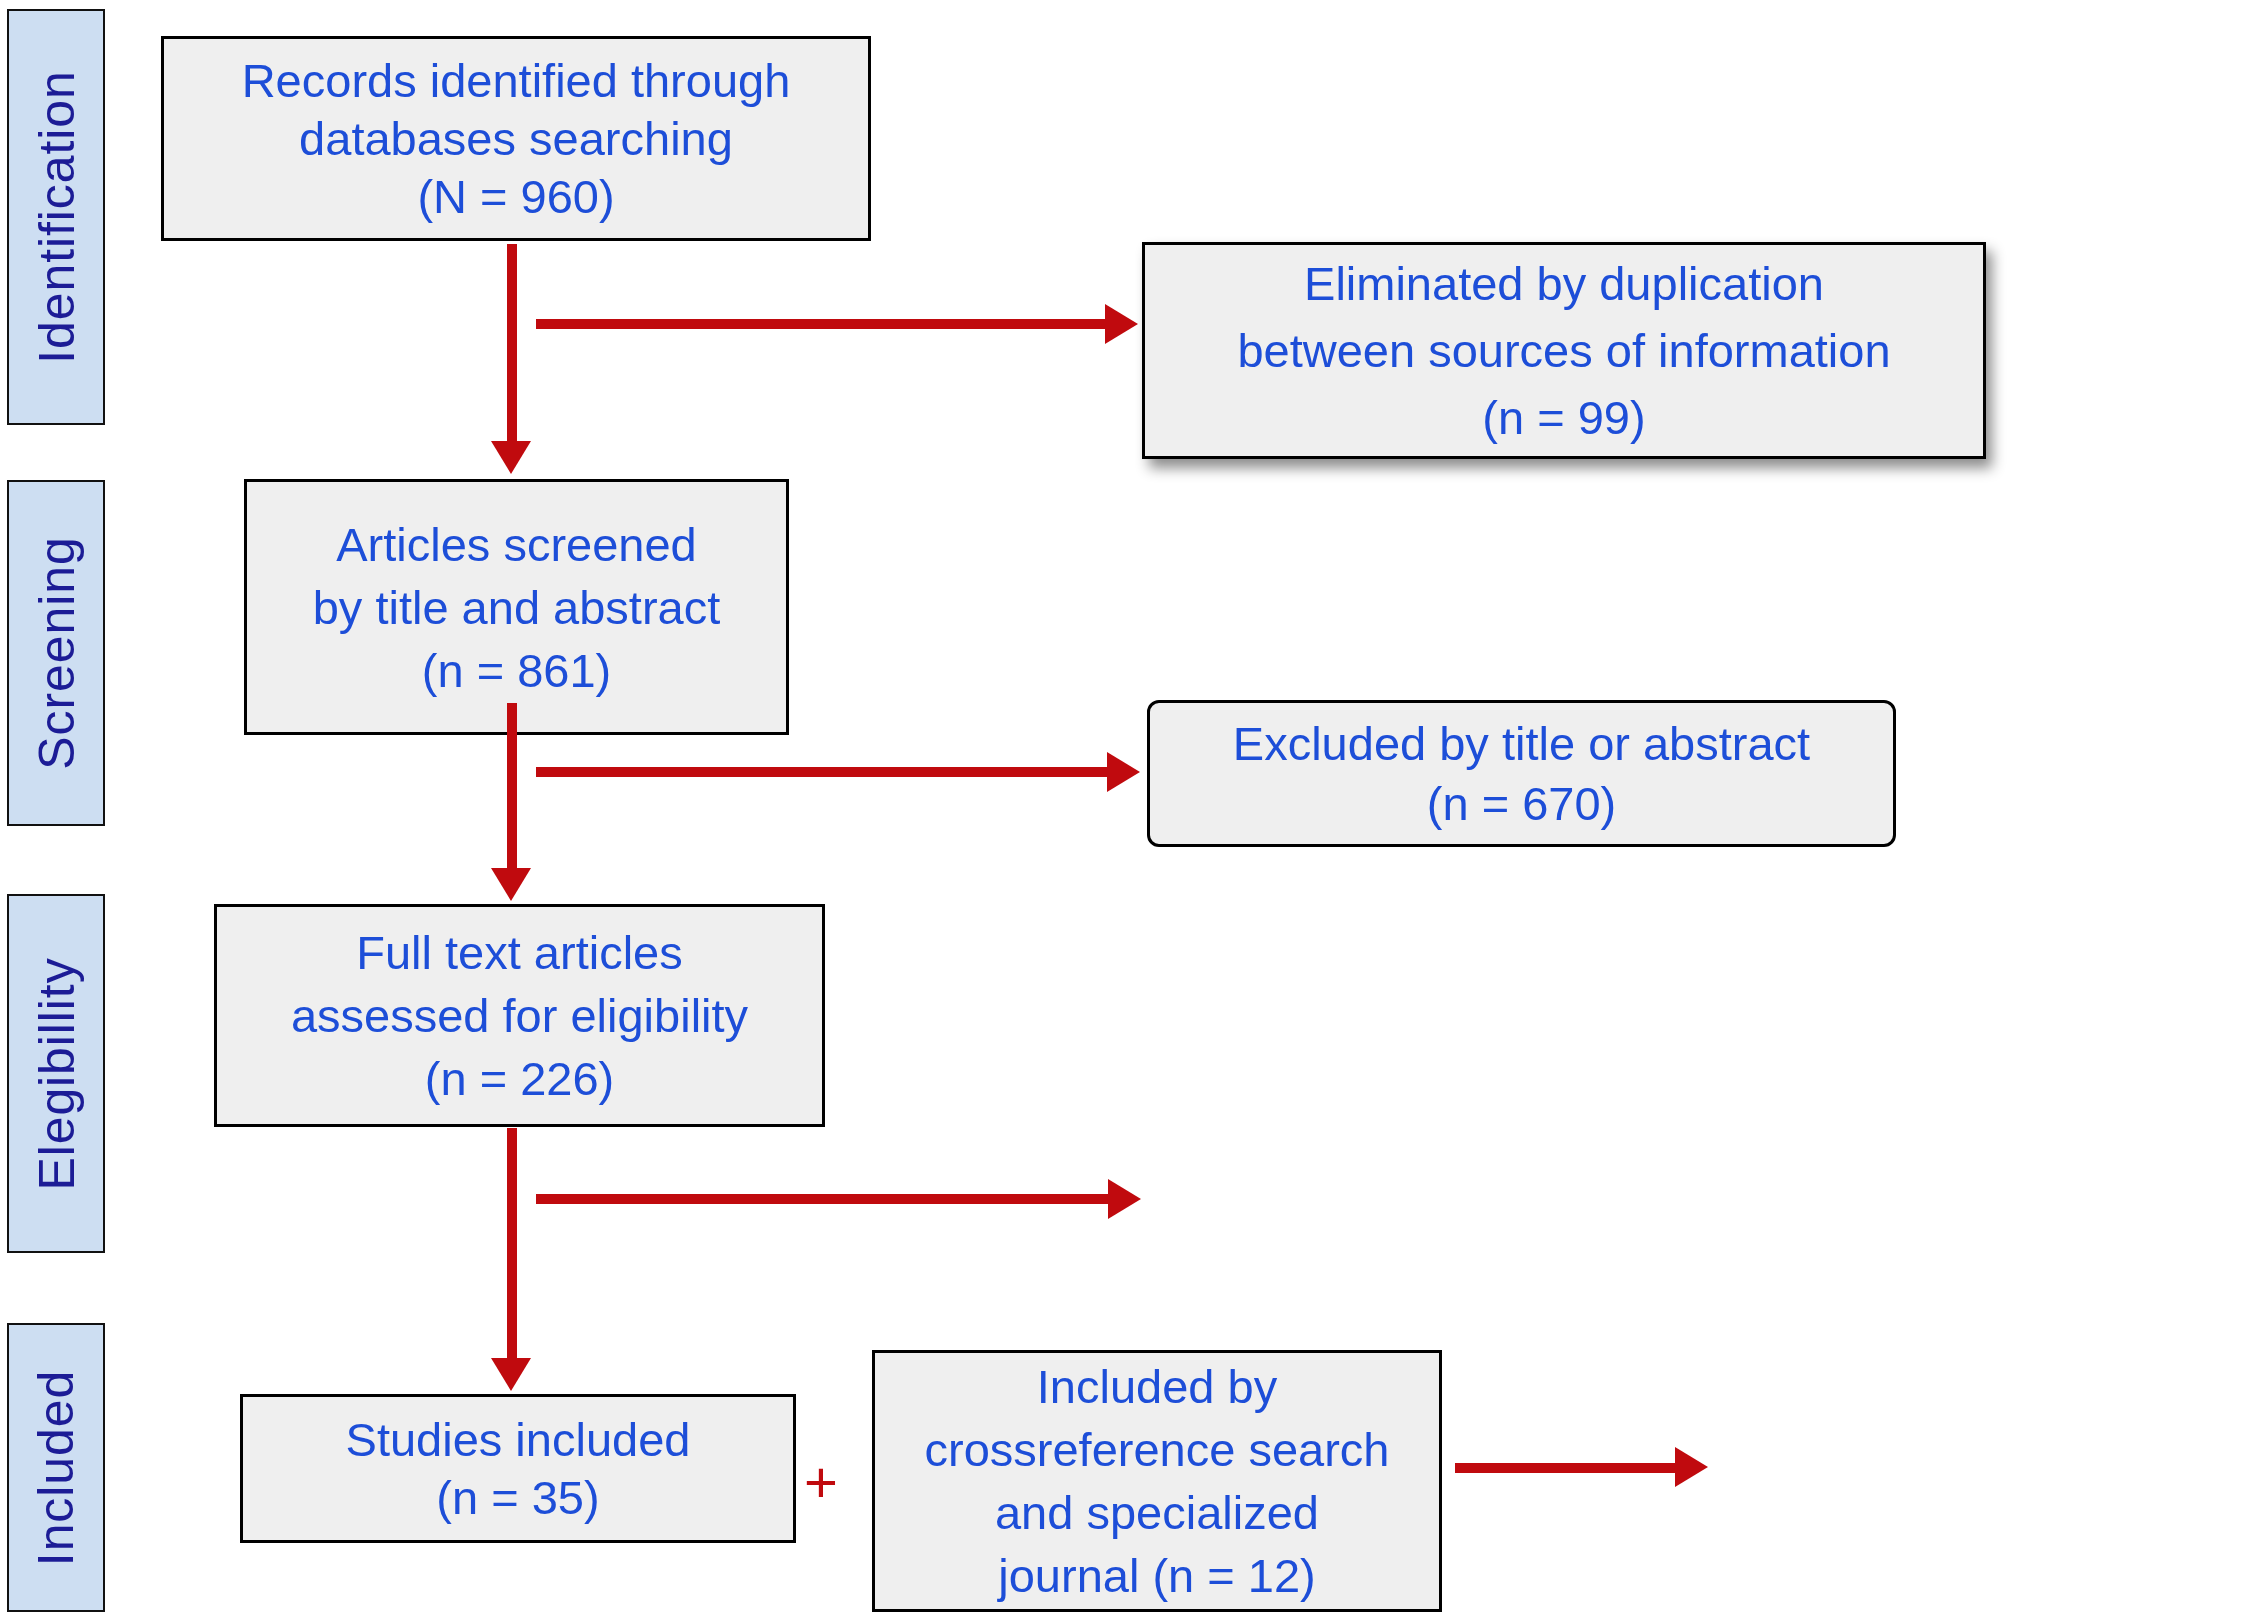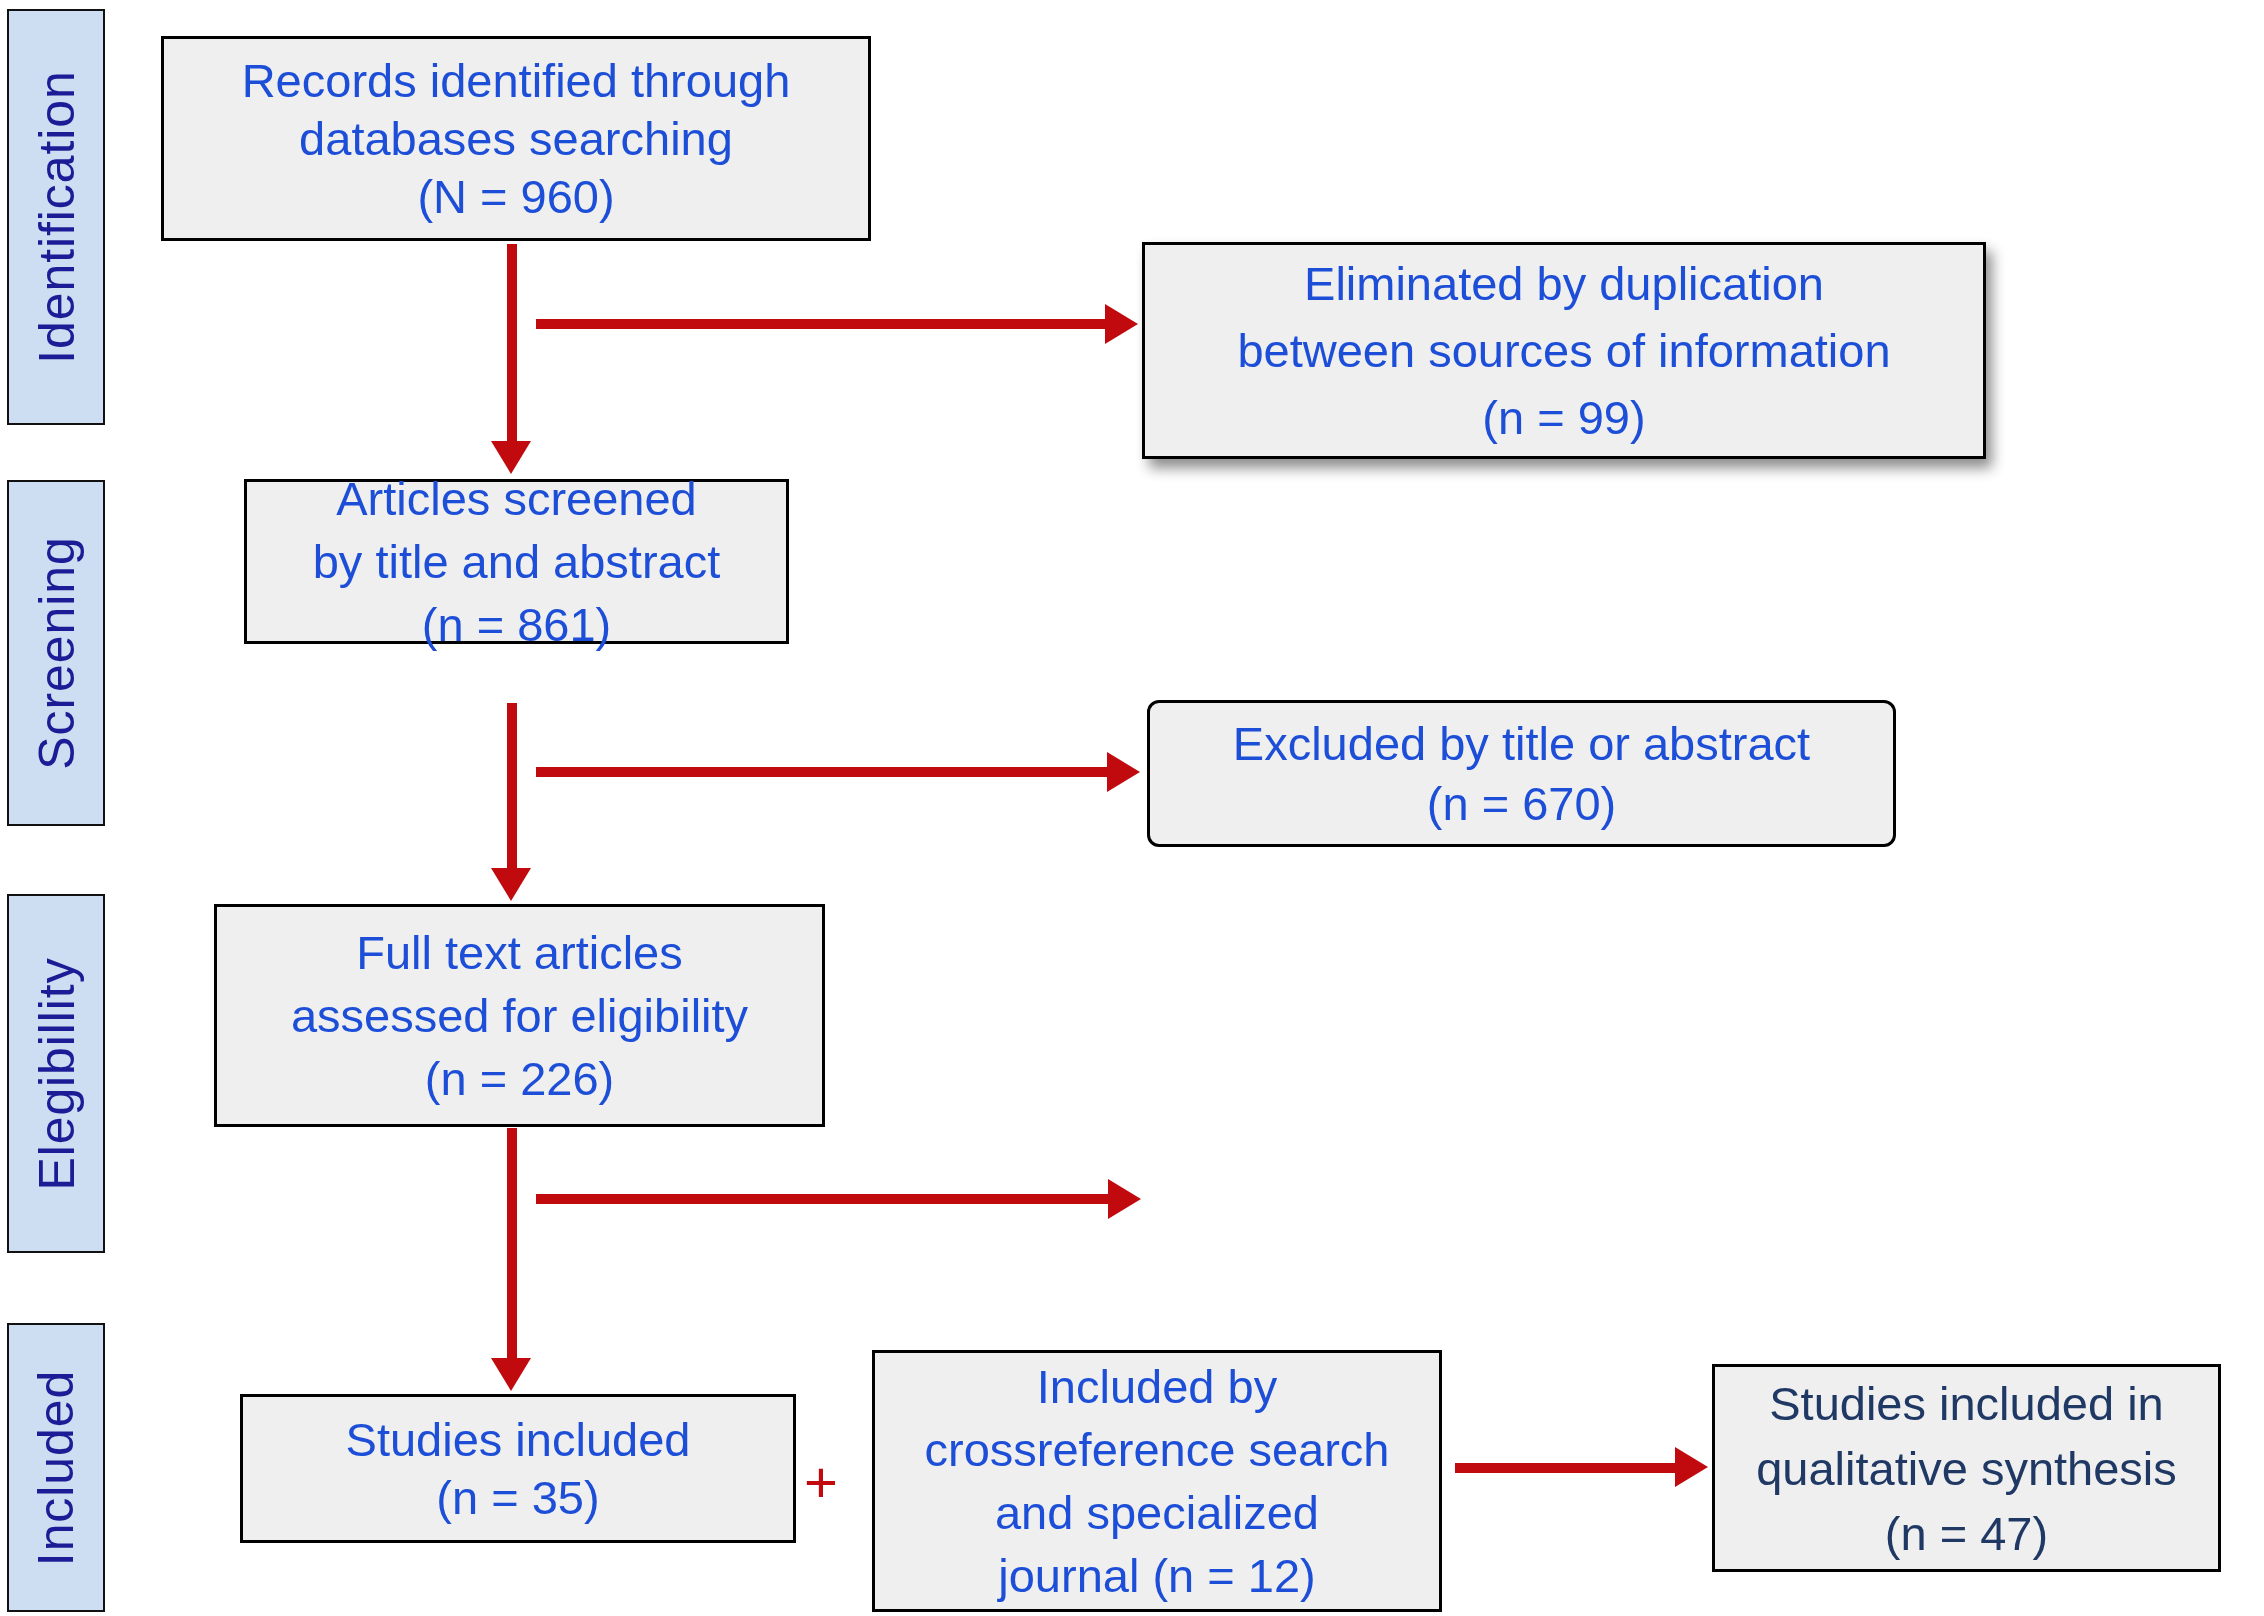--- a/index.html
+++ b/index.html
@@ -85,39 +85,36 @@
     <span>Elegibillity</span>
   </div>
   <div class="stage" style="top:1323px;height:289px;">
     <span>Included</span>
   </div>
 
   <div class="fbox" style="left:161px;top:36px;width:710px;height:205px;line-height:58px;">Records identified through
 databases searching
 (N = 960)</div>
 
-  <div class="fbox" style="left:244px;top:479px;width:545px;height:165px;line-height:63px;">Articles screened
+  <div class="fbox" style="left:244px;top:479px;width:545px;height:256px;line-height:63px;">Articles screened
 by title and abstract
 (n = 861)</div>
 
   <div class="fbox" style="left:214px;top:904px;width:611px;height:223px;line-height:63px;">Full text articles
 assessed for eligibility
 (n = 226)</div>
 
   <div class="fbox" style="left:240px;top:1394px;width:556px;height:149px;line-height:58px;">Studies included
 (n = 35)</div>
 
   <div class="fbox" style="left:872px;top:1350px;width:570px;height:262px;line-height:63px;">Included by
 crossreference search
 and specialized
 journal (n = 12)</div>
 
-  <div class="fbox navy" style="left:1712px;top:1364px;width:509px;height:208px;line-height:65px;">Studies included in
-qualitative synthesis
-(n = 47)</div>
 
   <div class="fbox shadowed" style="left:1142px;top:222px;width:844px;height:217px;line-height:67px;">Eliminated by duplication
 between sources of information
 (n = 99)</div>
 
   <div class="fbox" style="left:1147px;top:700px;width:749px;height:147px;line-height:60px;border-radius:12px;">Excluded by title or abstract
 (n = 670)</div>
 
 
   <div>

